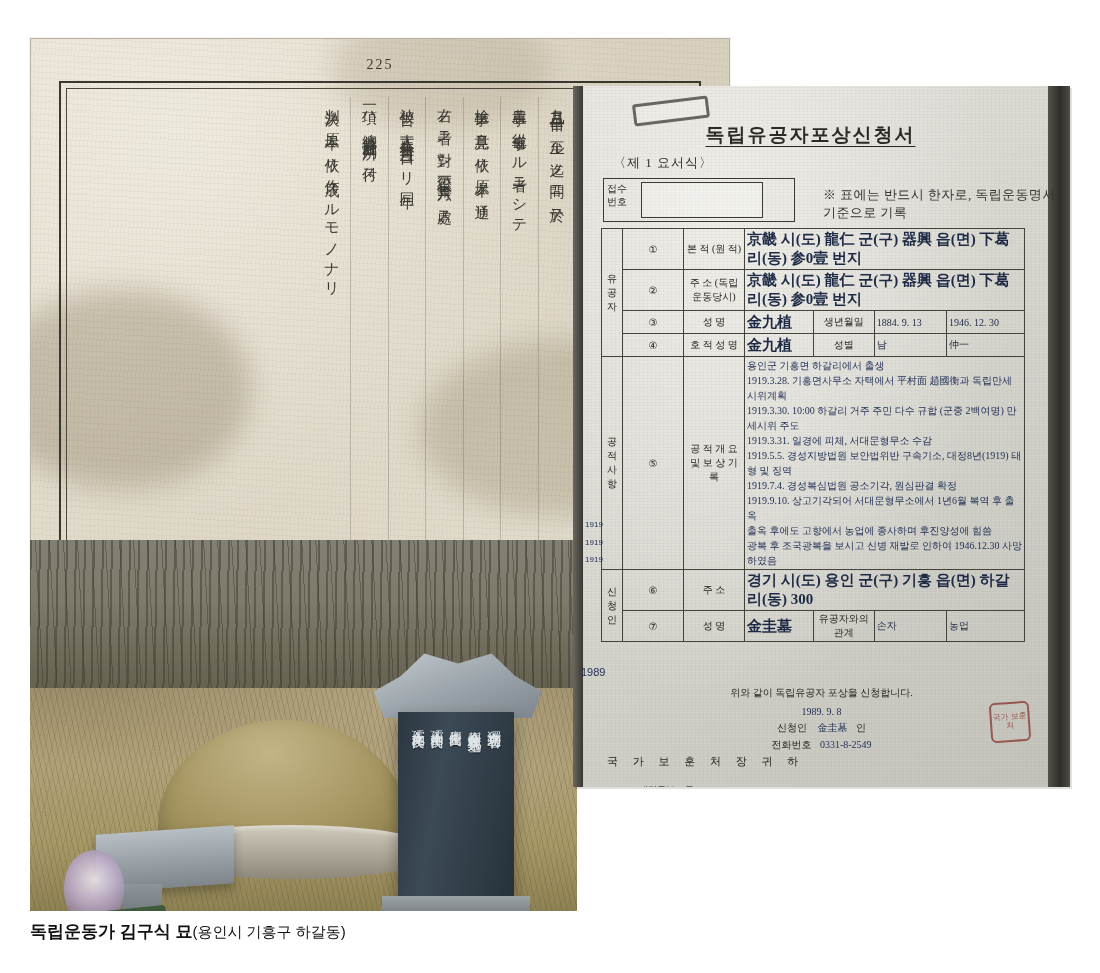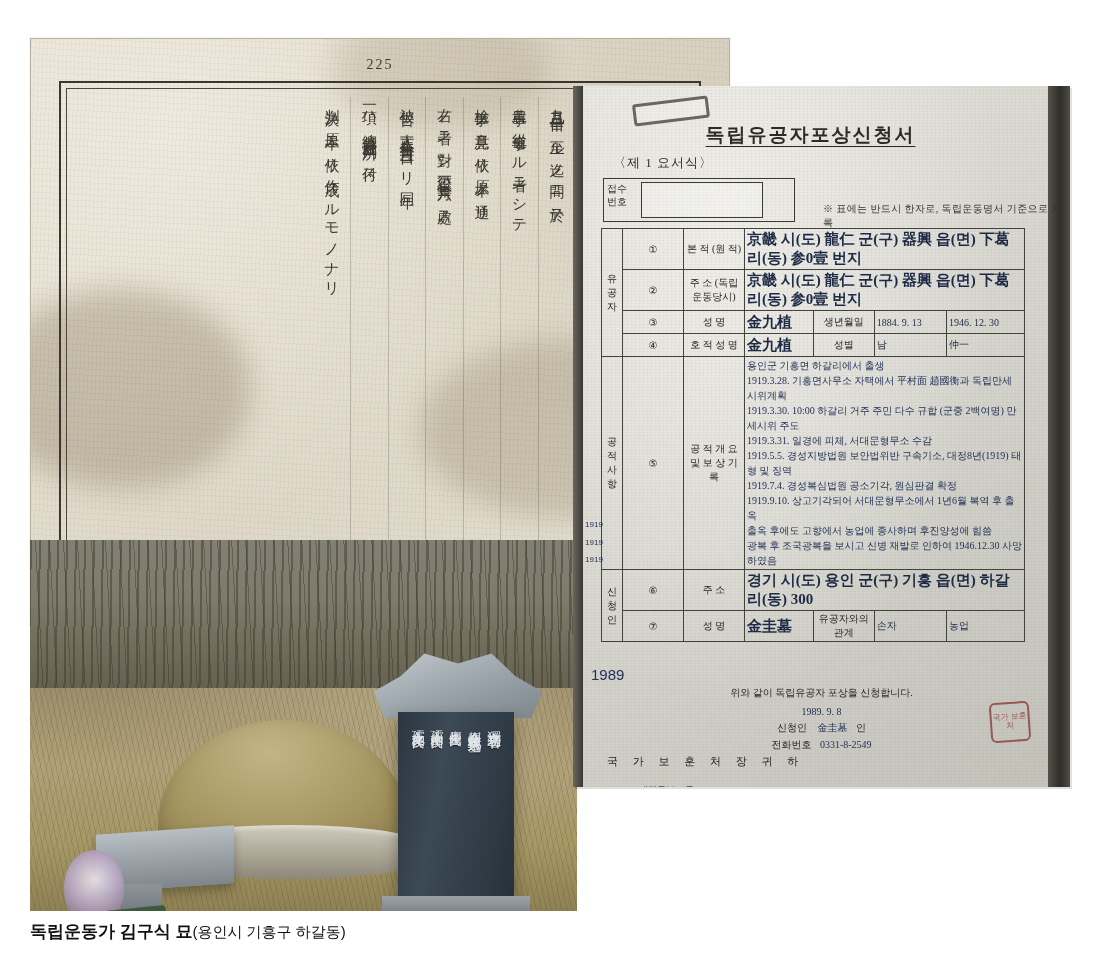--- a/index.html
+++ b/index.html
@@ -319,24 +319,23 @@
     left: 40px; top: 68px;
     font-family: "Liberation Serif", serif;
     font-size: 13px;
     color: #2f2e29;
     letter-spacing: 1px;
   }
   #doc-form .note-right {
     position: absolute;
     left: 250px; top: 100px;
     font-family: "Liberation Serif", serif;
-    font-size: 10px;
+    font-size: 13px;
     color: #33322d;
     letter-spacing: .4px;
-    margin-top: 16px;
   }
   #doc-form .accept-box {
     position: absolute;
     left: 30px; top: 92px;
     width: 190px; height: 42px;
     border: 1.5px solid #3b3a34;
   }
   #doc-form .accept-label {
     position: absolute;
     left: 34px; top: 97px;
@@ -454,23 +453,23 @@
     left: 12px;
     top: 430px;
     width: 18px;
     font-size: 8px;
     color: #223257;
     line-height: 2.2;
     text-align: center;
   }
   #doc-form .left-margin-hand {
     position: absolute;
-    left: 18px;
+    left: 8px;
     top: 580px;
-    font-size: 15px;
+    font-size: 11px;
     color: #223257;
   }
 </style>
 </head>
 <body>
 
 <div class="fig" id="doc-judgment">
   <div class="paper"></div>
   <div class="grain"></div>
   <div class="stain-a"></div>

